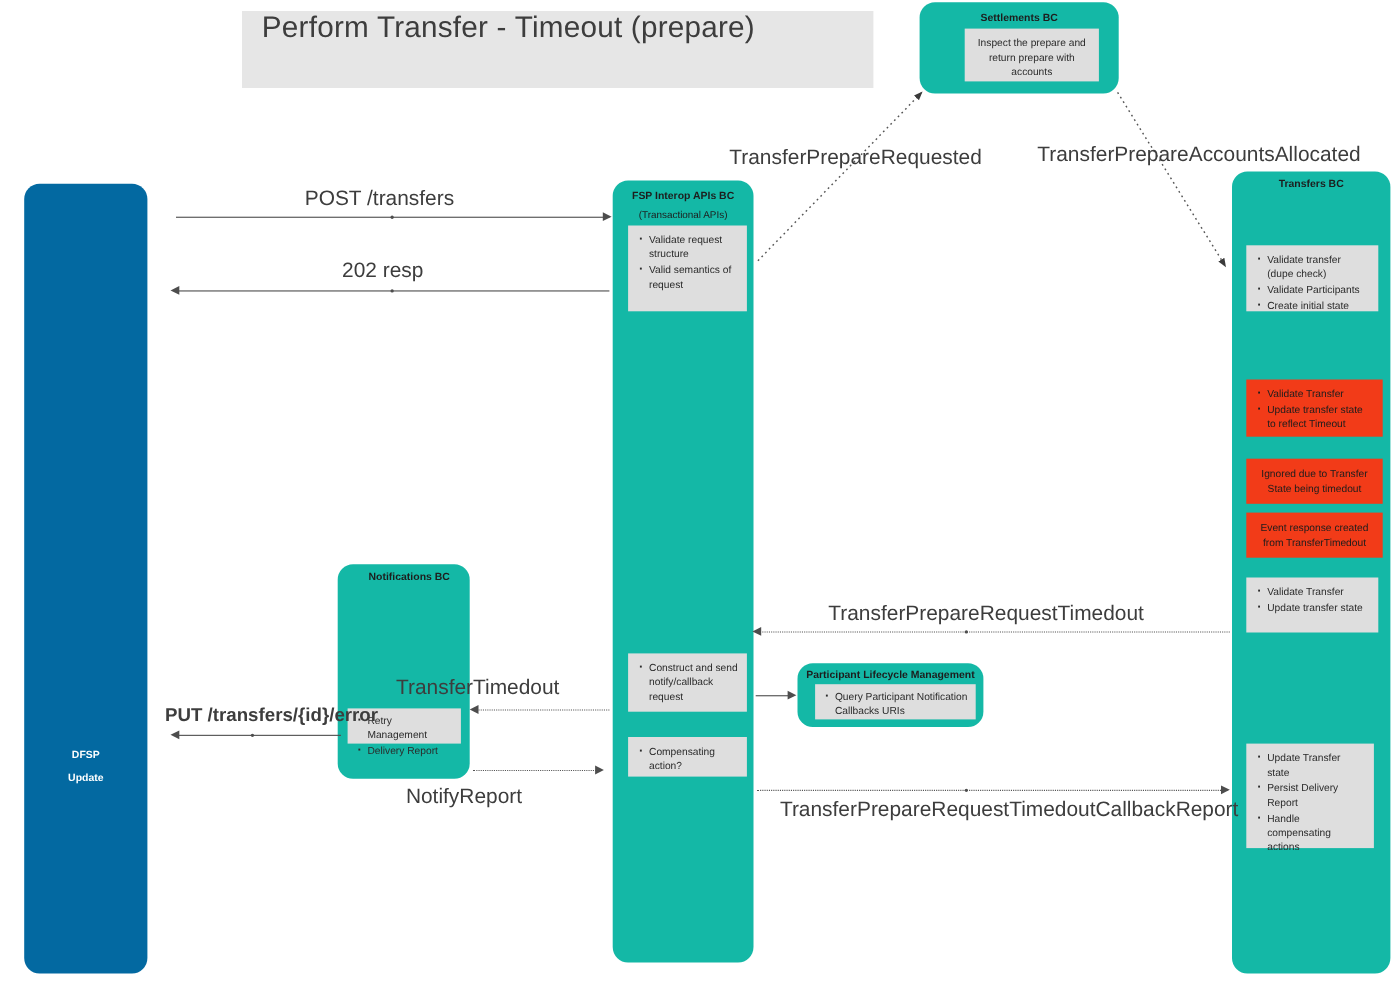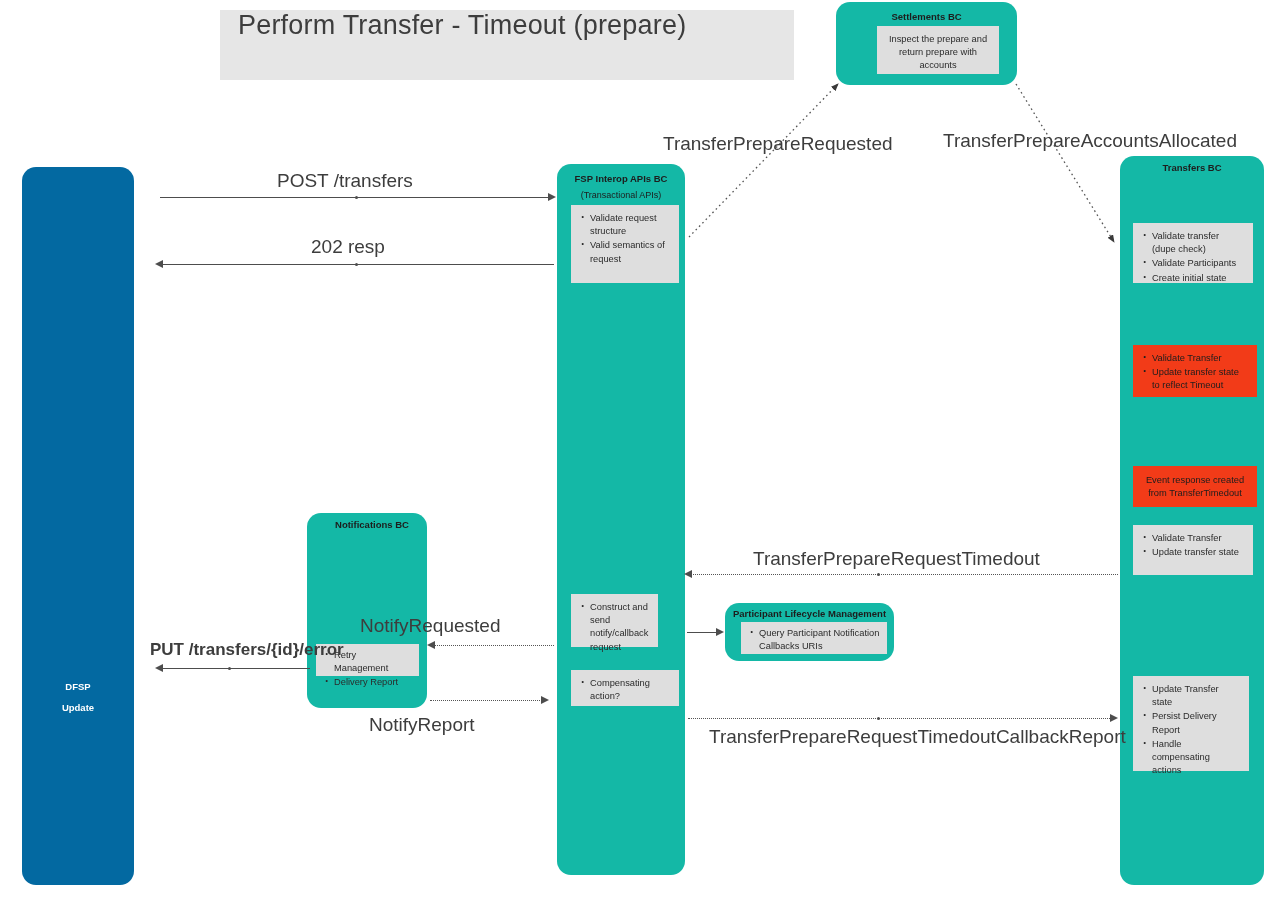--- a/index.html
+++ b/index.html
@@ -75,21 +75,21 @@
   <div class="ll-title" style="top:9px;">FSP Interop APIs BC</div>
   <div class="ll-sub" style="top:26px;">(Transactional APIs)</div>
 
   <div class="note" style="left:14px;top:41px;width:108px;height:78px;">
     <ul>
       <li>Validate request structure</li>
       <li>Valid semantics of request</li>
     </ul>
   </div>
 
-  <div class="note" style="left:14px;top:430px;width:87px;height:53px;">
+  <div class="note" style="left:14px;top:430px;width:108px;height:53px;">
     <ul>
       <li>Construct and send notify/callback request</li>
     </ul>
   </div>
 
   <div class="note" style="left:14px;top:506px;width:108px;height:36px;">
     <ul>
       <li>Compensating action?</li>
     </ul>
   </div>
@@ -125,20 +125,23 @@
     </ul>
   </div>
 
   <div class="note red" style="left:13px;top:189px;width:124px;height:52px;">
     <ul>
       <li>Validate Transfer</li>
       <li>Update transfer state to reflect Timeout</li>
     </ul>
   </div>
 
+  <div class="note red center" style="left:13px;top:261px;width:124px;height:41px;padding-top:8px;">
+    <p>Ignored due to Transfer State being timedout</p>
+  </div>
 
   <div class="note red center" style="left:13px;top:310px;width:124px;height:41px;padding-top:8px;">
     <p>Event response created from TransferTimedout</p>
   </div>
 
   <div class="note" style="left:13px;top:369px;width:120px;height:50px;">
     <ul>
       <li>Validate Transfer</li>
       <li>Update transfer state</li>
     </ul>
@@ -175,21 +178,21 @@
 <div class="abs msg" style="left:663px;top:133px;">TransferPrepareRequested</div>
 <div class="abs msg" style="left:900px;top:130px;margin-left:43px;">TransferPrepareAccountsAllocated</div>
 
 <div class="abs hline dotted" style="left:690px;top:574px;width:428px;"></div>
 <div class="abs midtick" style="left:877px;top:572.5px;"></div>
 <div class="abs arrowhead ah-left" style="left:684px;top:570px;"></div>
 <div class="abs msg" style="left:753px;top:548px;">TransferPrepareRequestTimedout</div>
 
 <div class="abs hline dotted" style="left:432px;top:645px;width:122px;"></div>
 <div class="abs arrowhead ah-left" style="left:427px;top:641px;"></div>
-<div class="abs msg" style="left:360px;top:615px;">NotifyRequested</div>
+<div class="abs msg" style="left:360px;top:615px;">TransferTimedout</div>
 
 <div class="abs hline dotted" style="left:430px;top:700px;width:116px;"></div>
 <div class="abs arrowhead ah-right" style="left:541px;top:696px;"></div>
 <div class="abs msg" style="left:369px;top:668px;margin-top:46px;">NotifyReport</div>
 
 <div class="abs hline" style="left:687px;top:632px;width:34px;"></div>
 <div class="abs arrowhead ah-right" style="left:716px;top:628px;"></div>
 
 <div class="abs hline" style="left:160px;top:668px;width:150px;"></div>
 <div class="abs midtick" style="left:228px;top:666.5px;"></div>

